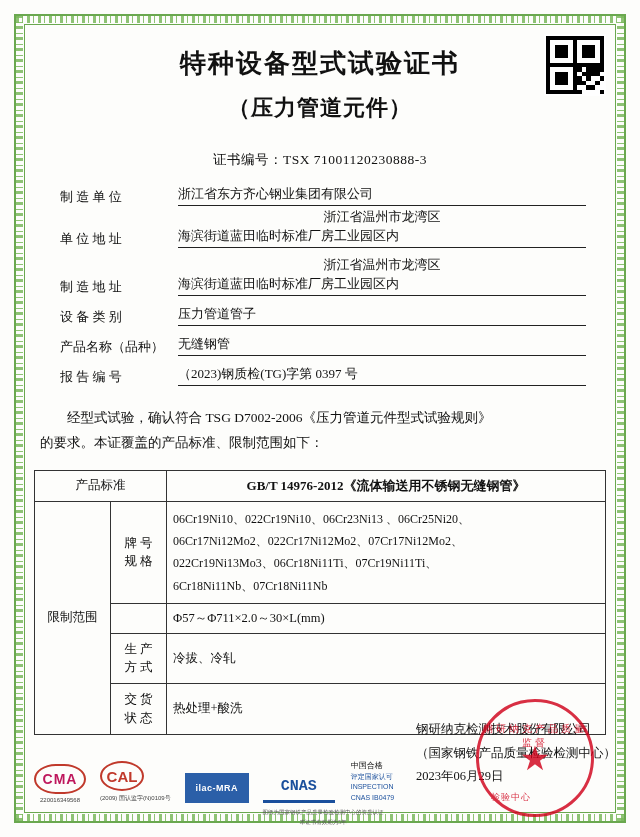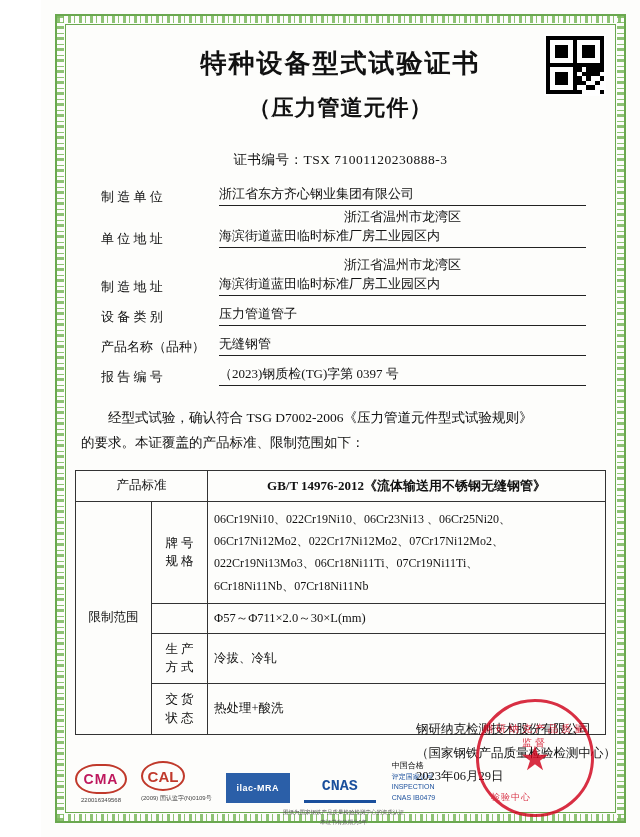--- a/index.html
+++ b/index.html
@@ -8,21 +8,20 @@
     width: 640px; height: 837px;
     background: #ffffff;
     font-family: "Liberation Serif", "DejaVu Serif", serif;
     color: #111;
     position: relative;
     overflow: hidden;
   }
   .page {
     position: absolute; inset: 0;
     background: #fdfdfb;
-    margin-left: 41px;
   }
   
   .border-outer {
     position: absolute;
     left: 14px; top: 14px; right: 14px; bottom: 14px;
     border: 2px solid #6aa84f;
   }
   .border-inner {
     position: absolute;
     left: 24px; top: 24px; right: 24px; bottom: 24px;

